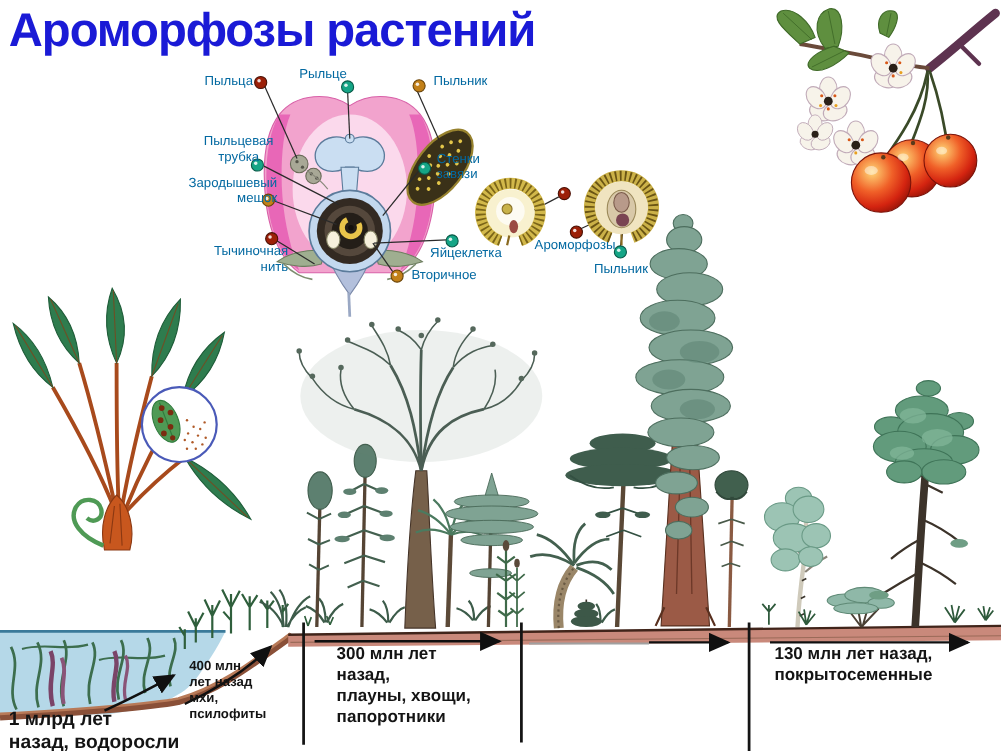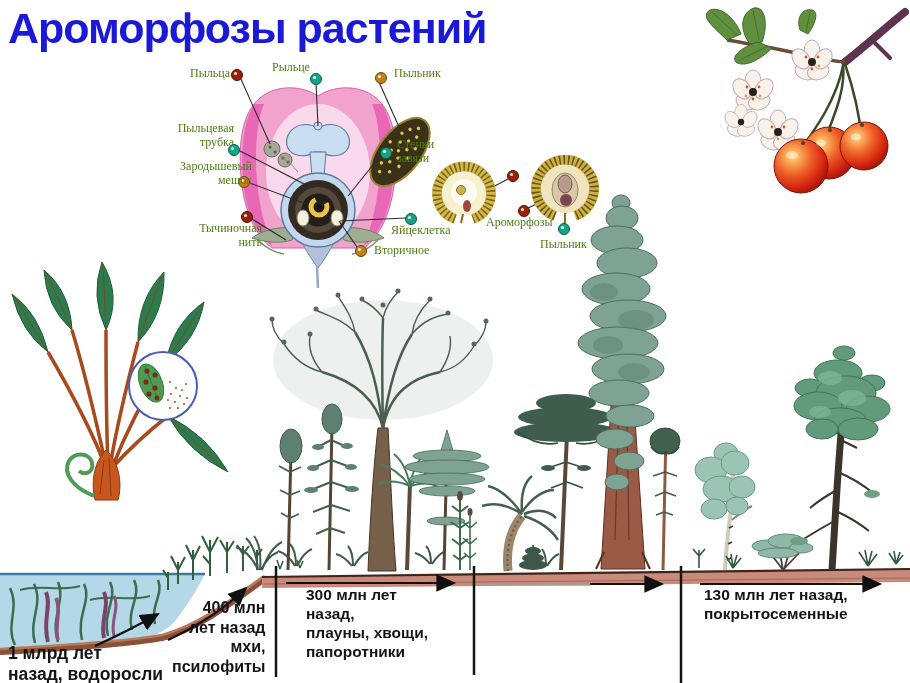--- a/index.html
+++ b/index.html
@@ -1,27 +1,27 @@
 <!DOCTYPE html>
 <html><head>
 <meta charset="utf-8">
 <style>
   html,body{margin:0;padding:0;background:#888;}
   #canvas{position:relative;width:910px;height:683px;background:#ffffff;overflow:hidden;
           font-family:"Liberation Sans",sans-serif;padding-left:12px;}
   .title{position:absolute;left:8px;top:4px;font-size:43px;font-weight:bold;color:#1a1ad6;
          letter-spacing:-1px;white-space:nowrap;}
-  .flabel{position:absolute;font-family:Liberation Serif, serif;font-size:12px;line-height:1.15;
-          color:#4d7c0f;white-space:pre-line;}
+  .flabel{position:absolute;font-family:Liberation Sans, sans-serif;font-size:12px;line-height:1.15;
+          color:#0369a1;white-space:pre-line;}
   .ra{text-align:right;}
   .ca{text-align:center;}
   .tlabel{position:absolute;font-weight:bold;font-size:15.5px;line-height:1.22;color:#141414;
           white-space:pre-line;}
   .big{font-size:17.5px;}
-  .mid{font-size:16px;text-align:right;}
+  .mid{font-size:12px;}
   svg{position:absolute;left:0;top:0;}
 </style>
 </head>
 <body>
 
 <div id="canvas">
 
 <svg width="910" height="683" viewBox="0 0 910 683">
   <defs>
     <marker id="ah" markerWidth="11" markerHeight="9" refX="8" refY="4" orient="auto">
@@ -593,21 +593,21 @@
       <circle cx="862" cy="125" r="2" fill="#5a3a1a"></circle>
     </g>
   </g>
 </svg>
 
 <div class="title">Ароморфозы растений</div>
 
 <div class="flabel ra" style="left:150px;top:67px;width:80px;">Пыльца</div>
 <div class="flabel" style="left:272px;top:61px;">Рыльце</div>
 <div class="flabel" style="left:394px;top:67px;">Пыльник</div>
-<div class="flabel ra" style="left:144px;top:122px;width:90px;">Пыльцевая
+<div class="flabel ra" style="left:172px;top:122px;width:90px;text-align:center;">Пыльцевая
 трубка</div>
 <div class="flabel" style="left:397px;top:138px;">Стенки
 завязи</div>
 <div class="flabel ra" style="left:152px;top:222px;width:110px;">Тычиночная
 нить</div>
 <div class="flabel ra" style="left:142px;top:160px;width:110px;">Зародышевый
 мешок</div>
 <div class="flabel" style="left:391px;top:224px;">Яйцеклетка</div>
 <div class="flabel" style="left:374px;top:244px;">Вторичное</div>
 <div class="flabel" style="left:486px;top:216px;">Ароморфозы</div>

